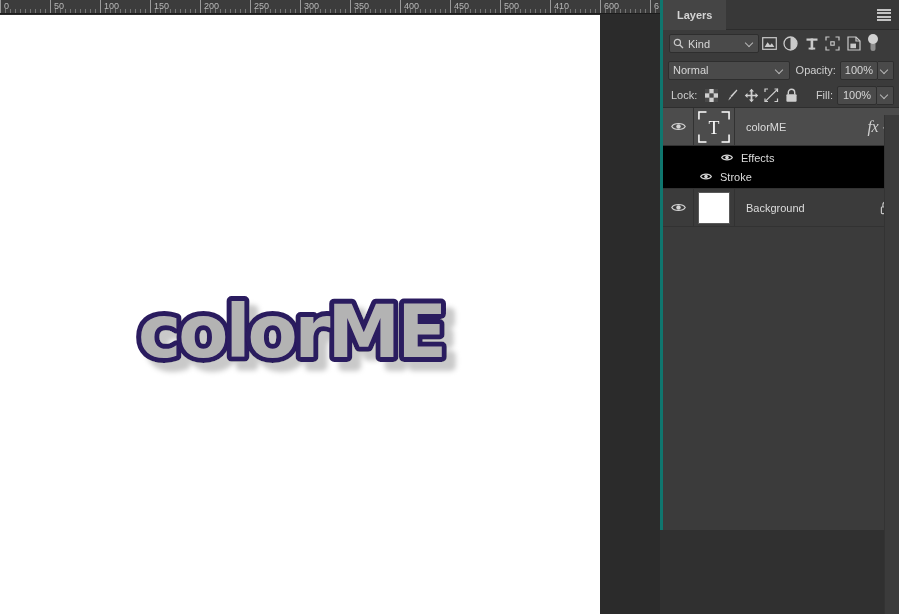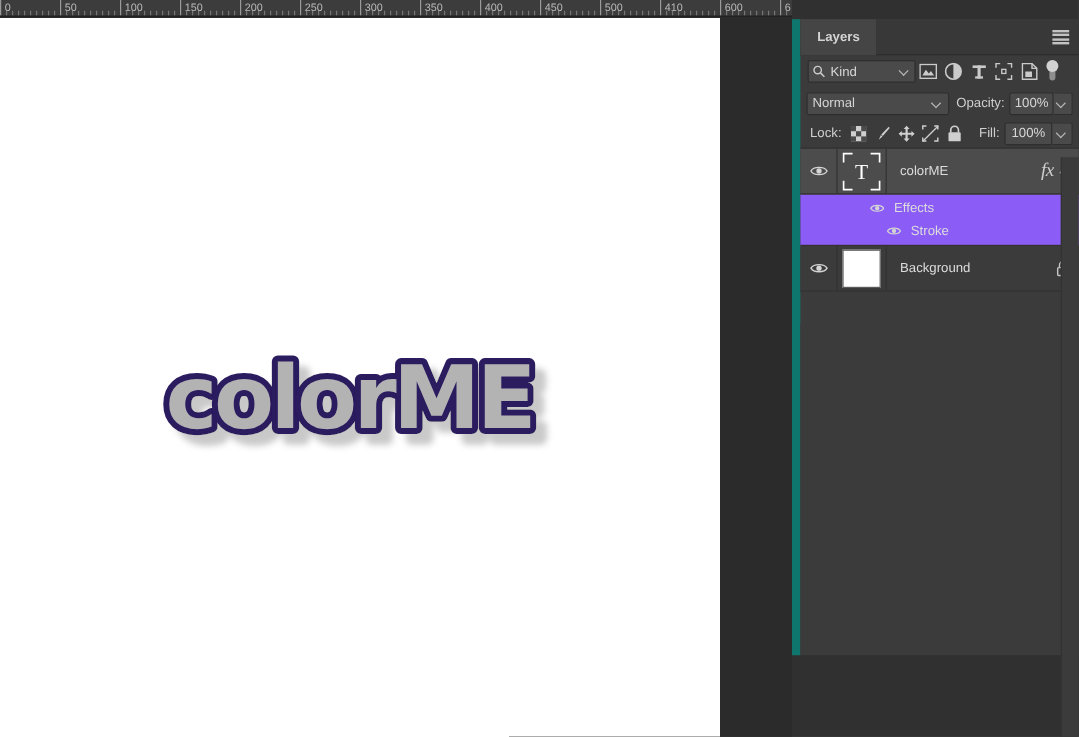--- a/index.html
+++ b/index.html
@@ -41,24 +41,24 @@
   }
   #artwork {
     position: absolute;
     left: 134px; top: 270px;
     width: 340px; height: 105px;
   }
   #artwork svg { display: block; overflow: visible; }
 
   
   #panel {
-    position: absolute; left: 660px; top: 16px;
+    position: absolute; left: 660px; top: 0;
     width: 239px; height: 530px;
     background: #3b3b3b;
-    border-left: 7px solid #0f766e;
+    border-left: 3px solid #0f766e;
   }
   #panel-tabbar {
     position: relative;
     height: 30px;
     background: #383838;
     border-bottom: 1px solid #2c2c2c;
   }
   #panel-tab {
     position: absolute; left: 0; top: 0;
     height: 30px;
@@ -225,22 +225,22 @@
     cursor: pointer;
   }
   .fx-row .fx-eye {
     width: 16px; display: flex; align-items: center; justify-content: center;
   }
   .fx-row .fx-label {
     font-size: 11px; color: #dcdcdc;
     padding-left: 6px; white-space: nowrap;
   }
   .fx-indent-1 { padding-left: 56px; }
-  .fx-indent-2 { padding-left: 70px; align-items: center; }
-  #fx-group { background: #8b5cf6; border-bottom: 1px solid #323232; padding-bottom: 2px; padding-top: 2px; }
+  .fx-indent-2 { padding-left: 35px; align-items: center; }
+  #fx-group { background: #000000; border-bottom: 1px solid #323232; padding-bottom: 2px; padding-top: 2px; }
 
   
   #panel-scroll {
     position: absolute; right: 0; top: 115px;
     width: 15px; height: 499px;
     background: #3b3b3b;
     border-left: 1px solid #333;
   }
   #panel-body-fill {
     position: absolute; left: 0; right: 0; top: 253px; bottom: 0;

